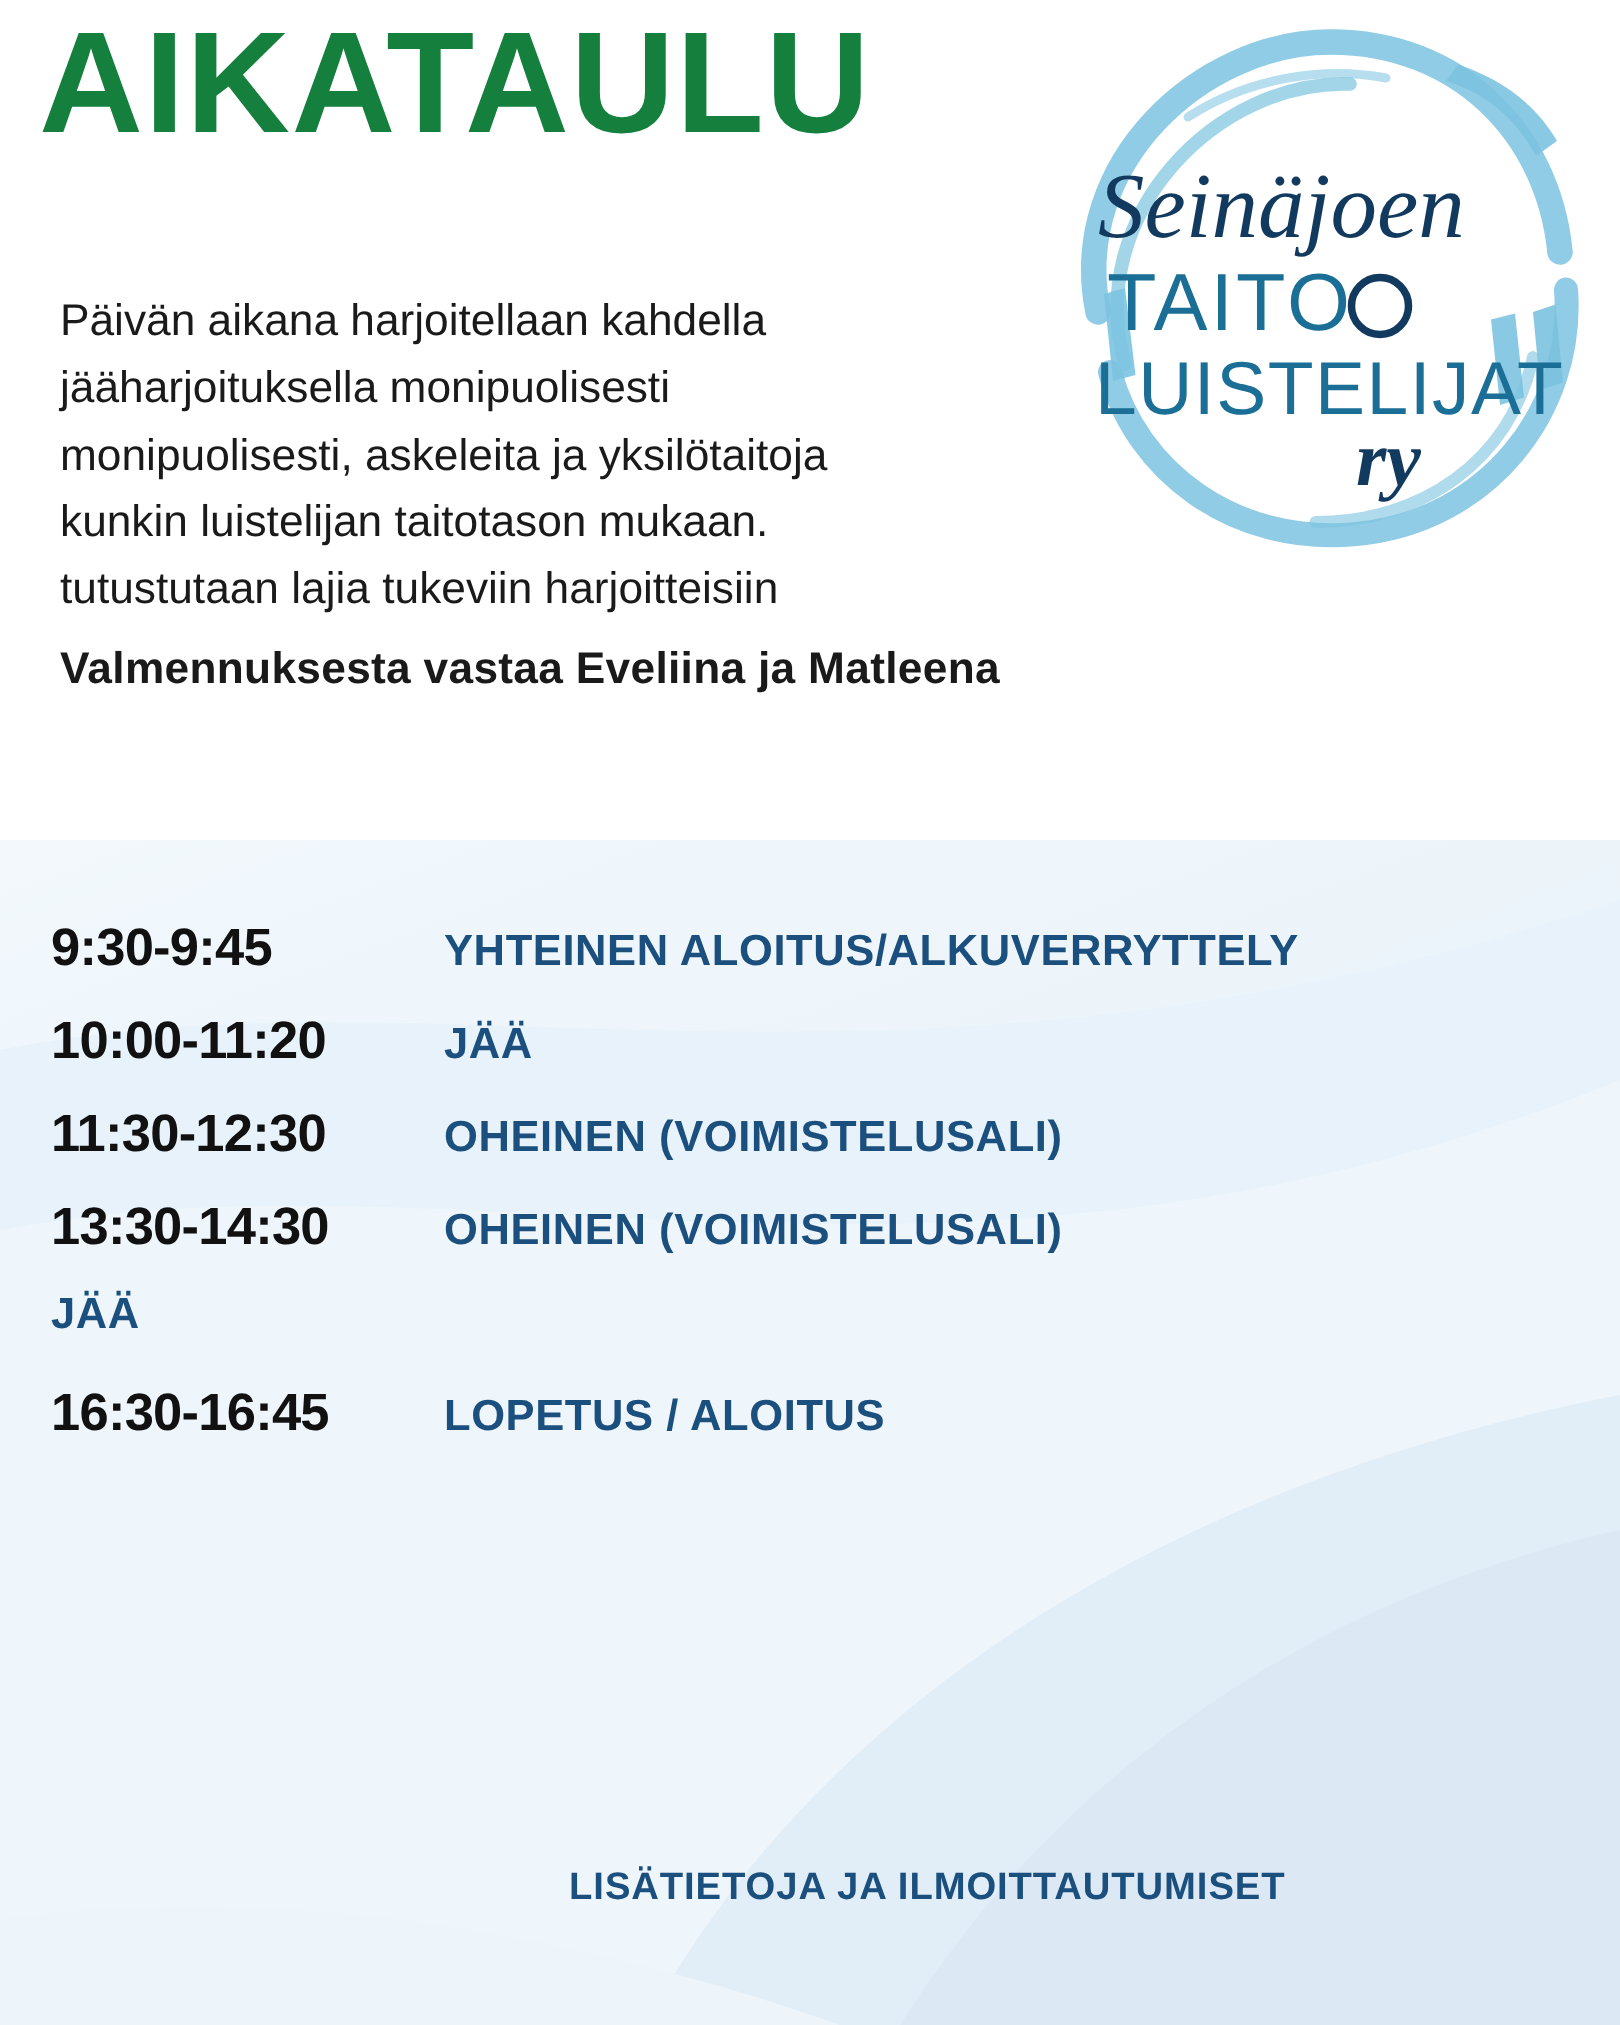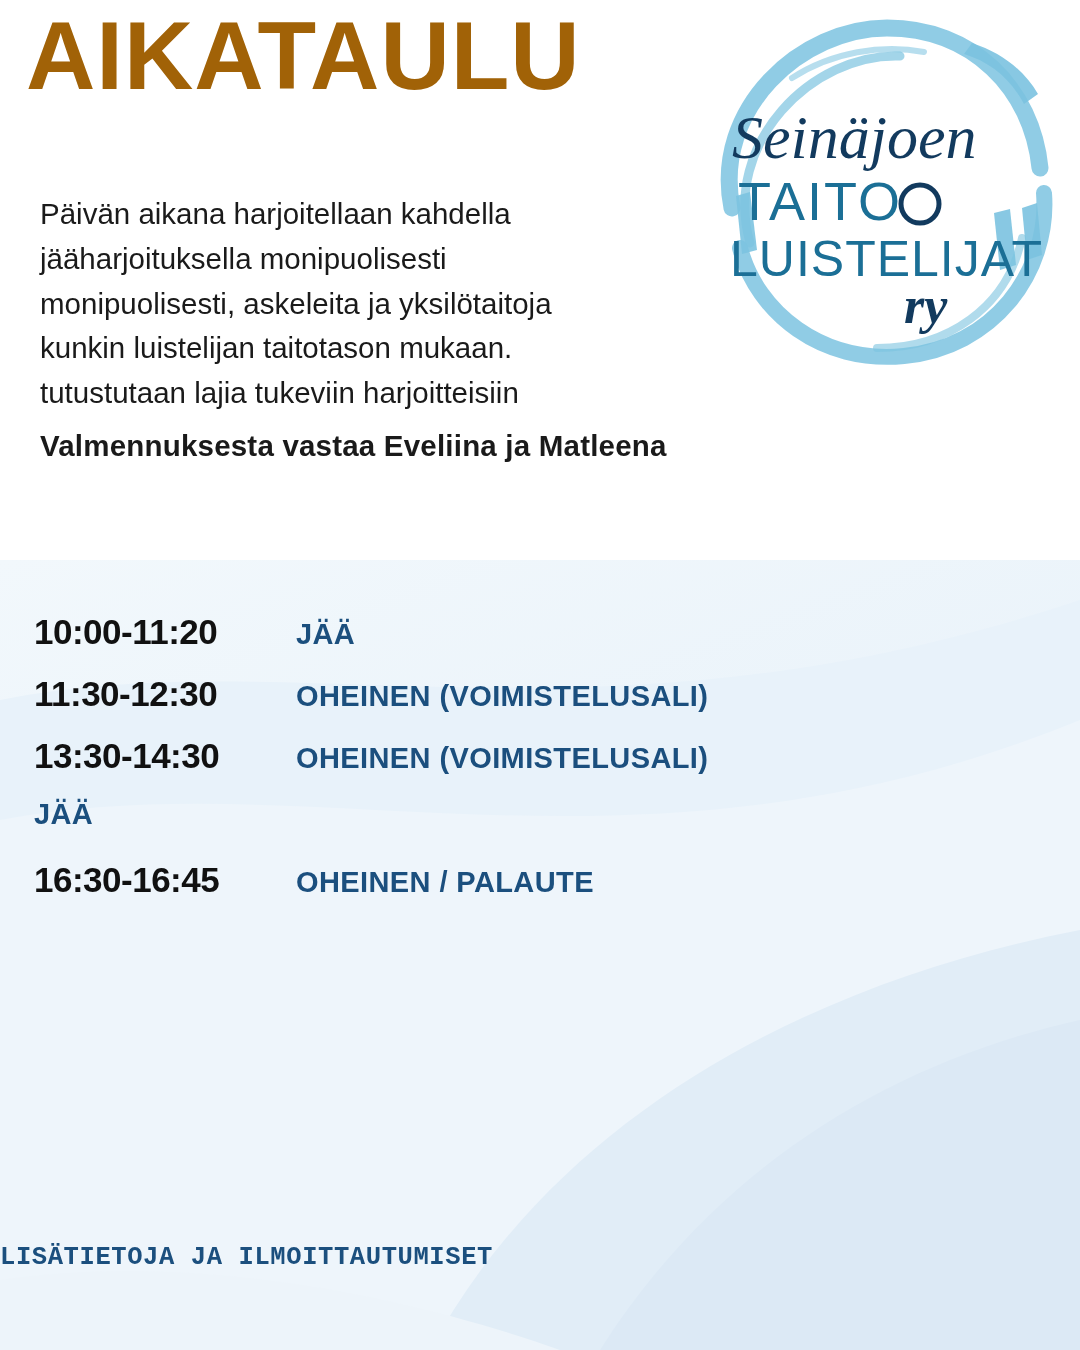--- a/index.html
+++ b/index.html
@@ -37,21 +37,21 @@
     height: 1350px;
   }
   
   .title {
     position: absolute;
     left: 26px;
     top: 6px;
     font-size: 96px;
     font-weight: bold;
     letter-spacing: 1px;
-    color: #a16207;
+    color: #15803d;
     line-height: 1.05;
   }
   .intro {
     position: absolute;
     left: 40px;
     top: 192px;
     width: 700px;
     font-size: 29.5px;
     line-height: 1.52;
     color: #1a1a1a;
@@ -105,27 +105,26 @@
   }
   .row.lunch .time {
     visibility: hidden;
   }
   
   .footer {
     position: absolute;
     left: 0;
     top: 1240px;
     width: 857px;
-    text-align: left;
+    text-align: right;
     color: #1b4f7e;
     font-weight: bold;
     font-size: 25.5px;
     line-height: 1.45;
     letter-spacing: 0.6px;
-    font-family: Liberation Mono, monospace;
   }
 </style>
 </head>
 <body>
 
 <div class="poster">
 
   <div class="bg-lower"></div>
 
   <svg class="wave-svg" viewBox="0 0 1080 1350" preserveAspectRatio="none">
@@ -165,37 +164,41 @@
       <text x="60" y="150" font-family="'Liberation Serif', serif" font-style="italic" font-size="62" fill="#123a5e">Seinäjoen</text>
       <text x="66" y="212" font-family="'Liberation Sans', sans-serif" font-size="54" letter-spacing="2" fill="#1b6f96">TAITO</text>
       <text x="58" y="268" font-family="'Liberation Sans', sans-serif" font-size="50" letter-spacing="1" fill="#1b6f96">LUISTELIJAT</text>
       <text x="232" y="315" font-family="'Liberation Serif', serif" font-style="italic" font-weight="bold" font-size="52" fill="#123a5e">ry</text>
       <circle cx="248" cy="196" r="19" fill="none" stroke="#123a5e" stroke-width="5"></circle>
     </svg>
   </div>
 
   <div class="schedule">
     <div class="row">
+      <div class="time">9:30-9:45</div>
+      <div class="activity">YHTEINEN ALOITUS/ALKUVERRYTTELY</div>
+    </div>
+    <div class="row">
       <div class="time">10:00-11:20</div>
       <div class="activity">JÄÄ</div>
     </div>
     <div class="row">
       <div class="time">11:30-12:30</div>
       <div class="activity">OHEINEN (VOIMISTELUSALI)</div>
     </div>
     <div class="row">
       <div class="time">13:30-14:30</div>
       <div class="activity">OHEINEN (VOIMISTELUSALI)</div>
     </div>
     <div class="row">
       <div class="activity">JÄÄ</div>
     </div>
     <div class="row">
       <div class="time">16:30-16:45</div>
-      <div class="activity">OHEINEN / PALAUTE</div>
+      <div class="activity">LOPETUS / ALOITUS</div>
     </div>
   </div>
 
   <div class="footer">
     <div>LISÄTIETOJA JA ILMOITTAUTUMISET</div>
   </div>
 
 </div>
 
 </body></html>

